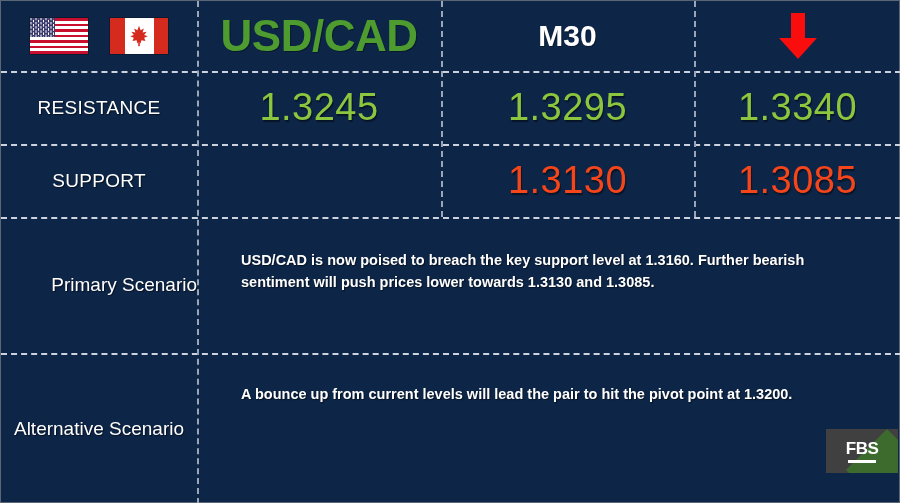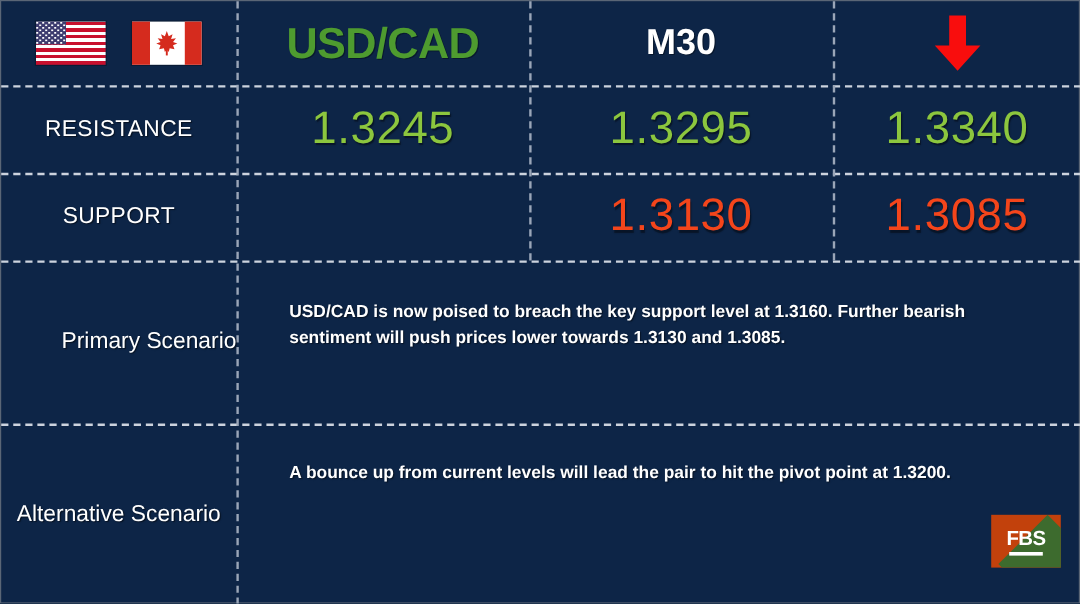--- a/index.html
+++ b/index.html
@@ -62,21 +62,21 @@
     position:relative; width:58px; height:36px;
     background:#ffffff;
     display:flex; align-items:center; justify-content:center;
   }
   .ca-bar { position:absolute; top:0; width:14.5px; height:36px; background:#d52b1e; }
   .ca-bar.l { left:0; } .ca-bar.r { right:0; }
   .maple { position:relative; width:20px; height:22px; }
   .maple svg { display:block; width:100%; height:100%; }
 
   .pair-title {
-    font-size:36px; font-weight:bold; color:#4e9b2f;
+    font-size:44px; font-weight:bold; color:#4e9b2f;
     letter-spacing:-0.5px;
     text-shadow:1px 1px 0 rgba(0,0,0,.35);
   }
   .tf-title {
     font-size:30px; font-weight:bold; color:#ffffff;
     text-shadow:1px 1px 0 rgba(0,0,0,.35);
   }
 
   .arrow-down { position:relative; width:44px; height:50px; }
   .arrow-down svg { display:block; width:100%; height:100%; }
@@ -103,22 +103,22 @@
   .scenario-text {
     position:absolute;
     color:#ffffff; font-size:14.5px; font-weight:bold;
     line-height:1.52; text-align:left;
     text-shadow:1px 1px 1px rgba(0,0,0,.5);
   }
 
   
   .fbs-logo {
     position:absolute; left:825px; top:428px;
-    width:58px; height:44px;
-    background:#c2410c;
+    width:72px; height:44px;
+    background:#404040;
     overflow:hidden;
   }
   .fbs-logo .shade {
     position:absolute; right:-18px; bottom:-26px;
     width:58px; height:58px;
     background:#3d6b2e;
     transform:rotate(45deg);
   }
   .fbs-logo .mark {
     position:absolute; inset:0;

